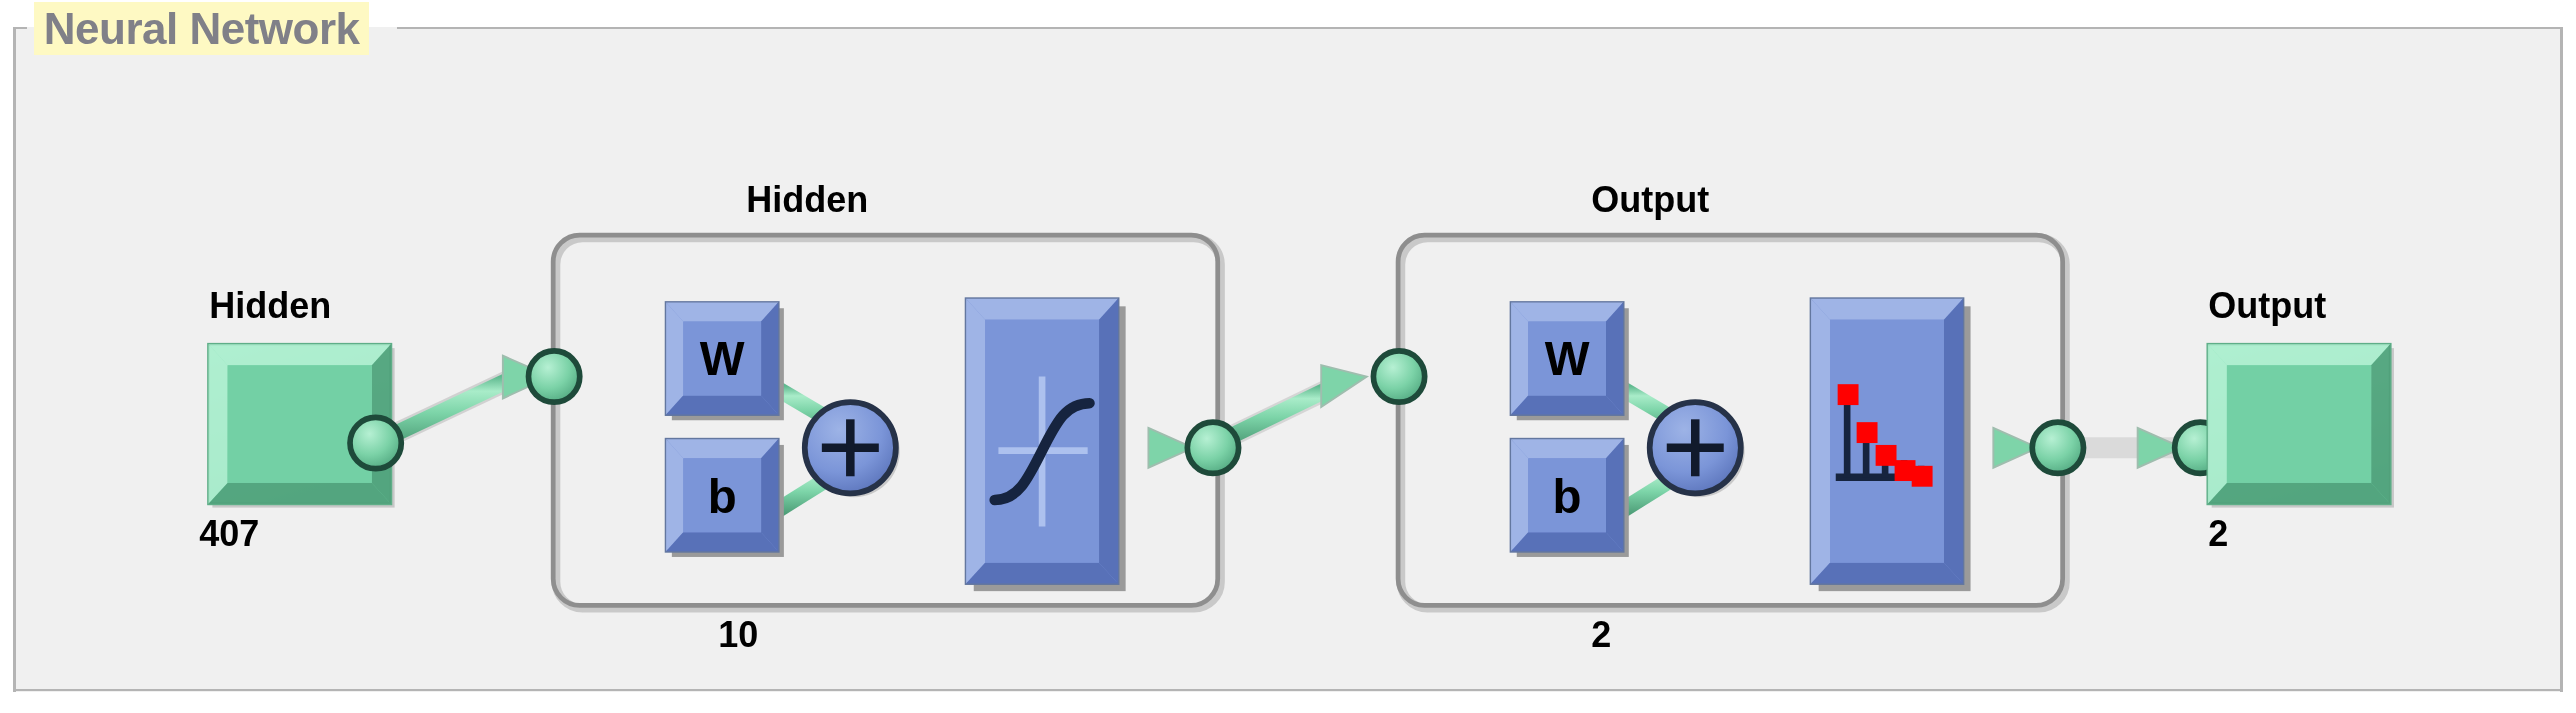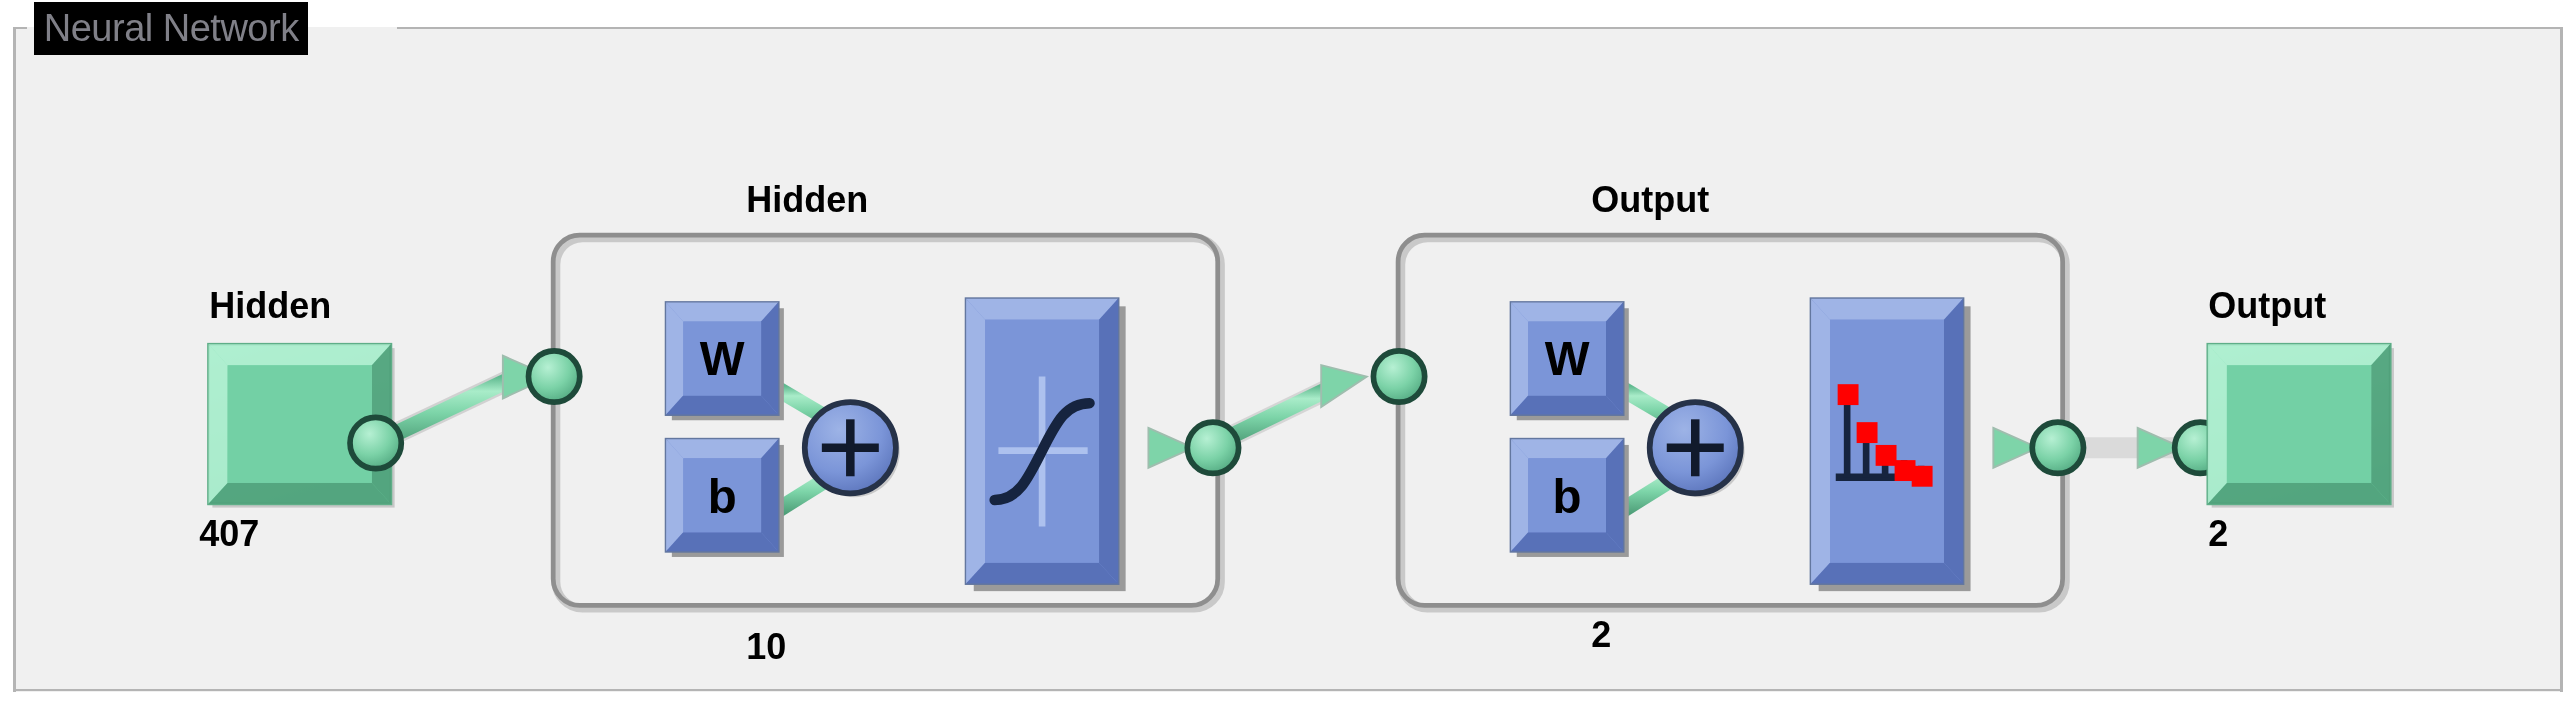--- a/index.html
+++ b/index.html
@@ -25,24 +25,24 @@
   }
   #gb-top-left{ left:0; top:0; width:13.3px; }
   #gb-top-right{ left:384px; top:0; width:2166px; }
   #gb-left{ left:0; top:0; width:2.8px; height:665px; }
   #gb-right{ left:2547px; top:0; width:2.8px; height:665px; }
   #gb-bottom{ left:0; top:662px; width:2549px; height:2.8px; }
 
   #panel-title{
     position:absolute;
     left:21px; top:-25px;
-    font-size:38px;
-    font-weight:normal;
+    font-size:44px;
+    font-weight:bold;
     color:#808088;
-    background:#000000;
+    background:#fef9c3;
     padding:0 9.5px;
     letter-spacing:-0.5px;
     white-space:nowrap;
     line-height:53px;
   }
 
   
   #canvas{
     position:absolute;
     left:0; top:0;
@@ -313,21 +313,21 @@
         <rect x="2332" y="356" width="152" height="124" fill="#73d0a5"></rect>
       </g>
     </svg>
 
     <div class="lbl lbl-top" style="left:196px; top:258px; width:182px;">Hidden</div>
 
     <div class="lbl lbl-num" style="left:186px; top:486px; width:190px;">407</div>
 
     <div class="lbl lbl-layer" style="left:733px; top:152px; width:285px;">Hidden</div>
 
-    <div class="lbl lbl-num" style="left:733px; top:587px; width:285px;margin-top:12px;">10</div>
+    <div class="lbl lbl-num" style="left:705px; top:587px; width:285px;">10</div>
 
     <div class="lbl lbl-layer" style="left:1578px; top:152px; width:285px;">Output</div>
 
     <div class="lbl lbl-num" style="left:1578px; top:587px; width:285px;">2</div>
 
     <div class="lbl lbl-top" style="left:2195px; top:258px; width:182px;">Output</div>
 
     <div class="lbl lbl-num" style="left:2195px; top:486px; width:182px;">2</div>
 
   </div>

